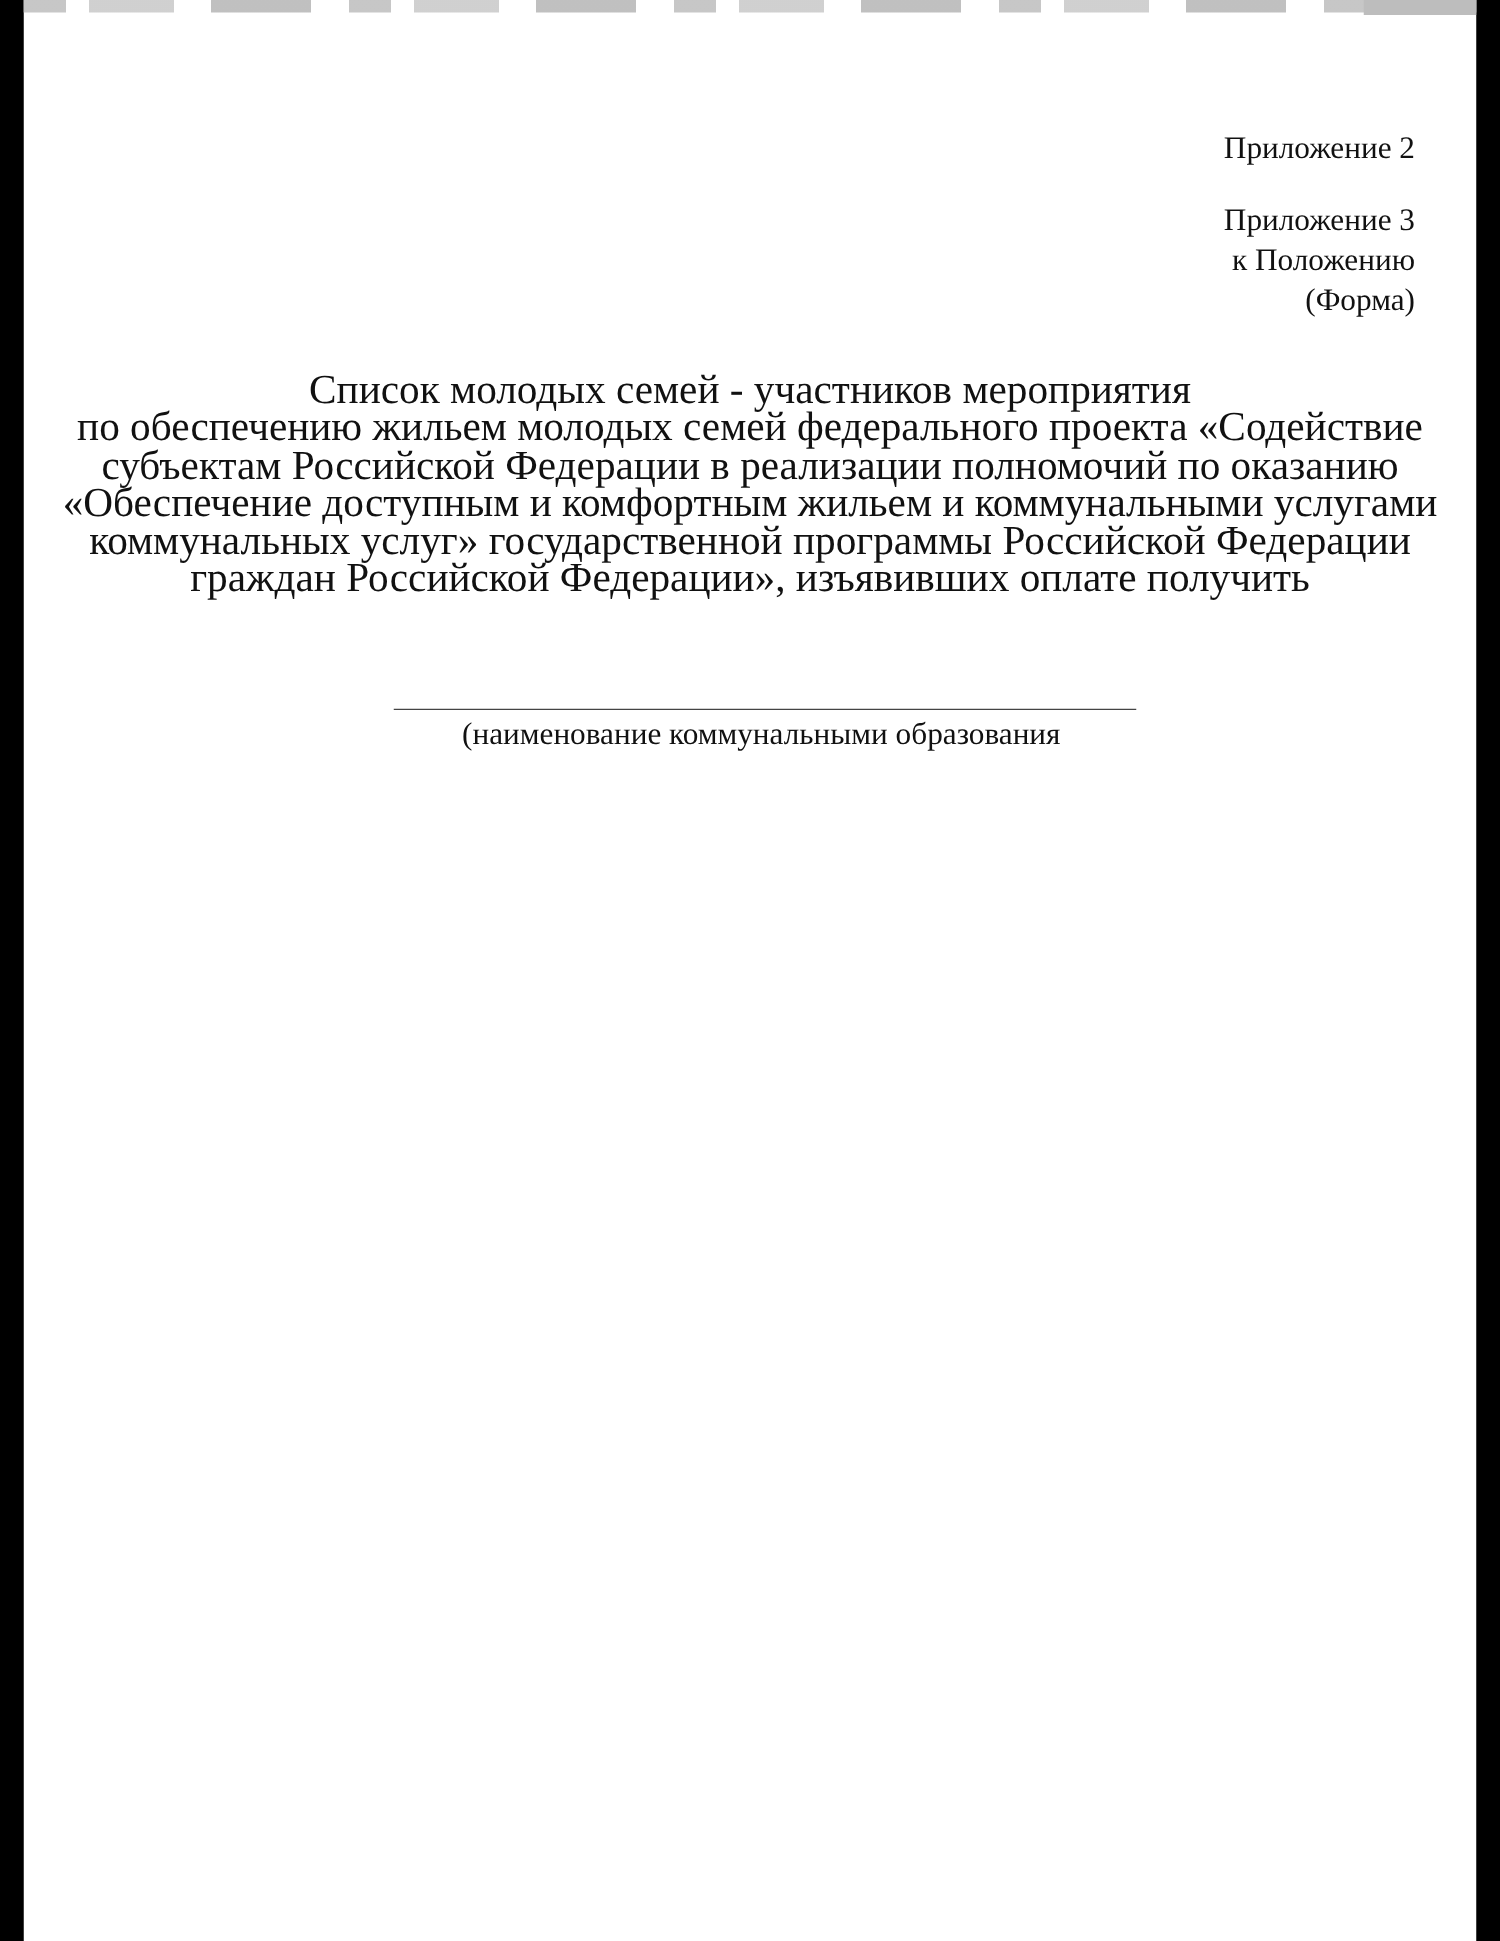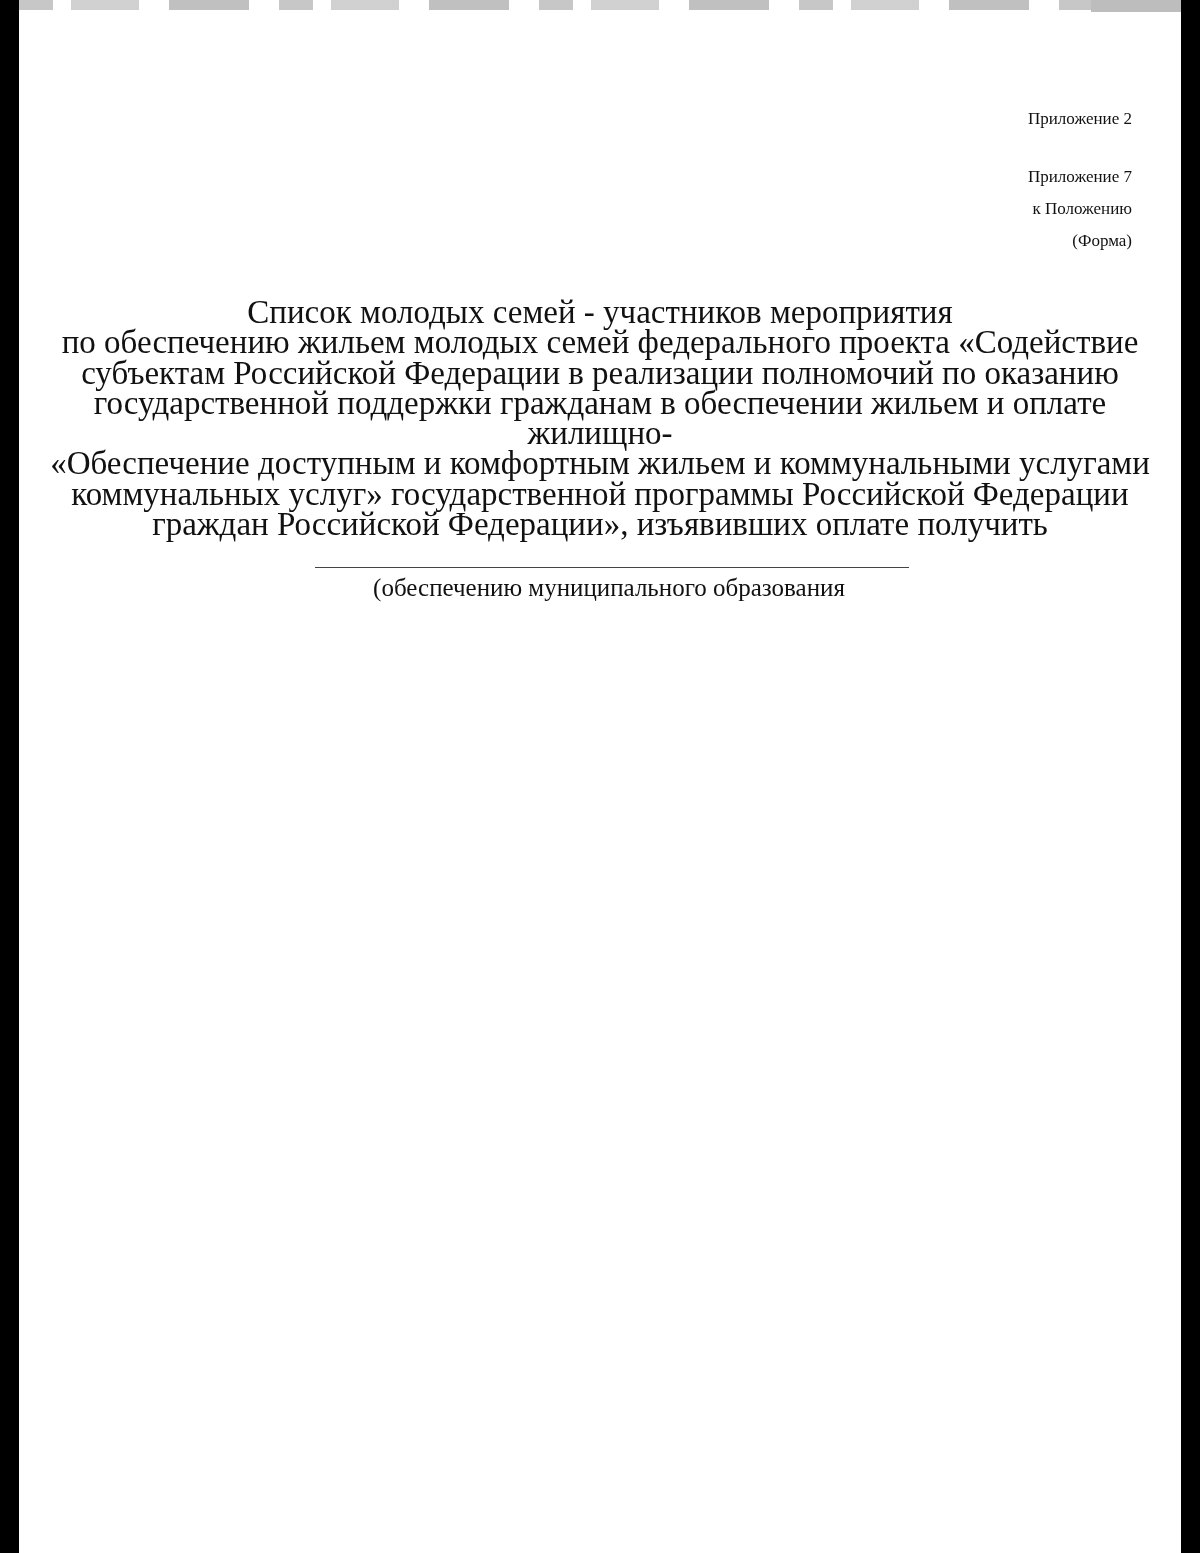--- a/index.html
+++ b/index.html
@@ -17,21 +17,21 @@
       position: absolute; left: 0; top: 0; width: 100%; height: 10px;
       background: repeating-linear-gradient(90deg, #bdbdbd 0 34px, #fff 34px 52px, #c8c8c8 52px 120px, #fff 120px 150px, #b5b5b5 150px 230px, #fff 230px 260px);
       opacity: 0.85;
     }
     .scan-top-right {
       position: absolute; right: 0; top: 0; width: 90px; height: 12px;
       background: #bdbdbd;
     }
     .annex {
       position: absolute; right: 49px; top: 103px; text-align: right;
-      font-size: 17px; line-height: 32px;
+      font-size: 25px; line-height: 32px;
     }
     .annex .gap { height: 26px; }
     .title {
       position: absolute; left: 0; top: 297px; width: 1162px; text-align: center;
       font-size: 33px; line-height: 30.3px;
     }
     .underline-block {
       position: absolute; left: 296px; top: 567px; width: 594px;
       border-top: 1.5px solid #444;
     }
@@ -43,30 +43,29 @@
 </head>
 <body>
 
 <div class="page">
   <div class="scan-top"></div>
   <div class="scan-top-right"></div>
 
   <div class="annex">
     <div>Приложение 2</div>
     <div class="gap"></div>
-    <div>Приложение 7</div>
+    <div>Приложение 3</div>
     <div>к Положению</div>
     <div>(Форма)</div>
   </div>
 
   <div class="title">
     <div>Список молодых семей - участников мероприятия</div>
     <div>по обеспечению жильем молодых семей федерального проекта «Содействие</div>
     <div>субъектам Российской Федерации в реализации полномочий по оказанию</div>
-    <div>государственной поддержки гражданам в обеспечении жильем и оплате жилищно-</div>
     <div>«Обеспечение доступным и комфортным жильем и коммунальными услугами</div>
     <div>коммунальных услуг» государственной программы Российской Федерации</div>
     <div>граждан Российской Федерации», изъявивших оплате получить</div>
   </div>
 
   <div class="underline-block"></div>
-  <div class="caption">(обеспечению муниципального образования</div>
+  <div class="caption">(наименование коммунальными образования</div>
 </div>
 
 </body></html>

